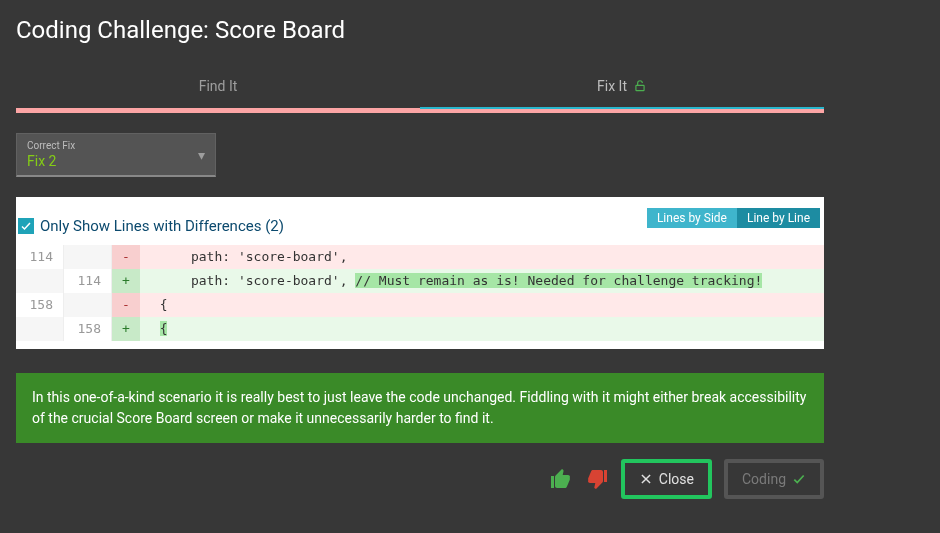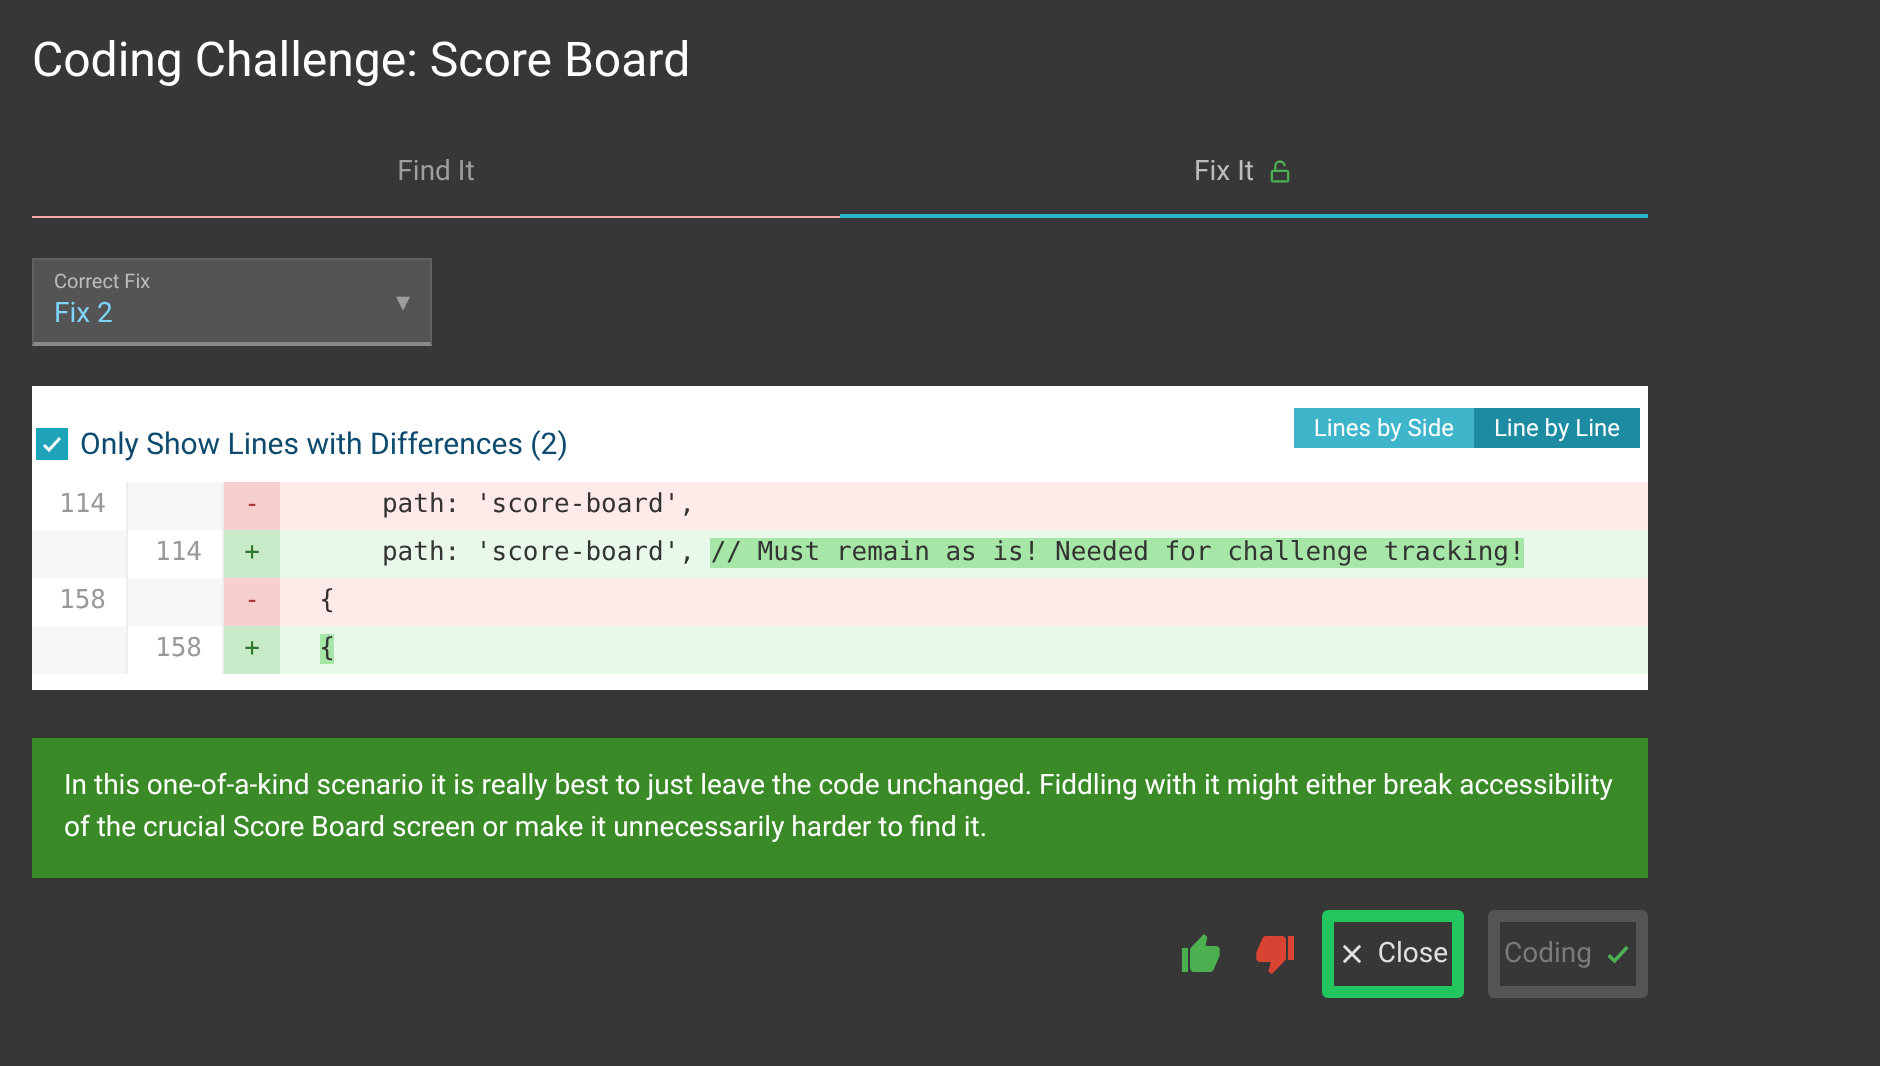--- a/index.html
+++ b/index.html
@@ -1,27 +1,27 @@
 <!DOCTYPE html>
 <html><head>
 <meta charset="utf-8">
 <style>
   * { box-sizing: border-box; margin: 0; padding: 0; }
   body { background: #373737; font-family: -apple-system, BlinkMacSystemFont, "Segoe UI", Roboto, Arial, sans-serif; color: #e0e0e0; font-size: 14px; }
   .page { padding: 16px; width: 840px; }
   .title { font-size: 24px; font-weight: 400; color: #fff; margin-bottom: 24px; }
-  .tabs { display: flex; border-bottom: 1px solid #fca5a5; margin-bottom: 20px; }
+  .tabs { display: flex; border-bottom: 5px solid #fca5a5; margin-bottom: 20px; }
   .tab { flex: 1; text-align: center; padding: 10px 0 14px; color: #9e9e9e; cursor: pointer; position: relative; }
   .tab.active { color: #bdbdbd; }
   .tab.active::after { content:""; position:absolute; left:0; right:0; bottom:-1px; height:2px; background:#29b6cc; }
   .tab-label { display:inline-flex; align-items:center; gap:6px; }
   .lock-icon svg { width:14px; height:14px; display:block; }
   .dropdown { display:inline-block; background:#545454; border:1px solid #616161; border-bottom:2px solid #888; padding:6px 36px 6px 10px; position:relative; min-width:200px; margin-bottom:20px; cursor:pointer;}
   .dropdown-label { font-size:10px; color:#bdbdbd; }
-  .dropdown-value { font-size:14px; color:#7dd3fc; margin-top:2px; }
+  .dropdown-value { font-size:14px; color:#84cc16; margin-top:2px; }
   .dropdown-caret { position:absolute; right:10px; top:50%; transform:translateY(-50%); color:#9e9e9e; }
   .diff-panel { background:#fff; color:#222; }
   .diff-header { display:flex; align-items:center; justify-content:space-between; padding:4px 4px 4px 2px; }
   .diff-toggle { display:flex; align-items:center; gap:6px; color:#0c4a6e; font-size:15px;margin-top:16px; }
   .chk { width:16px; height:16px; background:#1fa3b8; display:inline-flex; align-items:center; justify-content:center; }
   .chk svg { width:12px; height:12px; display:block; }
   .view-toggle { display:flex; }
   .vt-btn { padding:3px 10px; font-size:12px; color:#fff; cursor:pointer; }
   .vt-btn.active { background:#1d8ca2; }
   .vt-btn.inactive { background:#3fb5cc; }
@@ -36,21 +36,21 @@
   .row-del .code { color:#333; }
   .row-add { background:#e9f9e9; }
   .row-add .sign { background:#c8eac8; color:#2a7a2a; }
   .row-add .code { color:#333; }
   .hl-add { background:#a6e6a6; }
   .gap { height:6px; background:#fff; }
   .foot-gap { height:8px; background:#fff; }
   .info-box { background:#3a8a28; color:#fff; padding:14px 16px; margin-top:24px; line-height:1.5; font-size:14px; }
   .actions { display:flex; align-items:center; justify-content:flex-end; gap:12px; margin-top:16px; }
   .thumb-up svg, .thumb-down svg { width:24px; height:24px; display:block; }
-  .btn { display:inline-flex; align-items:center; gap:6px; padding:8px 2px; border:6px solid #22c55e; border-radius:3px; color:#e0e0e0; cursor:pointer; }
+  .btn { display:inline-flex; align-items:center; gap:6px; padding:8px 14px; border:4px solid #22c55e; border-radius:3px; color:#e0e0e0; cursor:pointer; }
   .btn.disabled { color:#7a7a7a; border-color:#555; cursor:default; }
   .btn svg { width:14px; height:14px; display:block; }
 </style>
 </head>
 <body>
 
 <div class="page">
   <h1 class="title">Coding Challenge: Score Board</h1>
 
   <div class="tabs">

